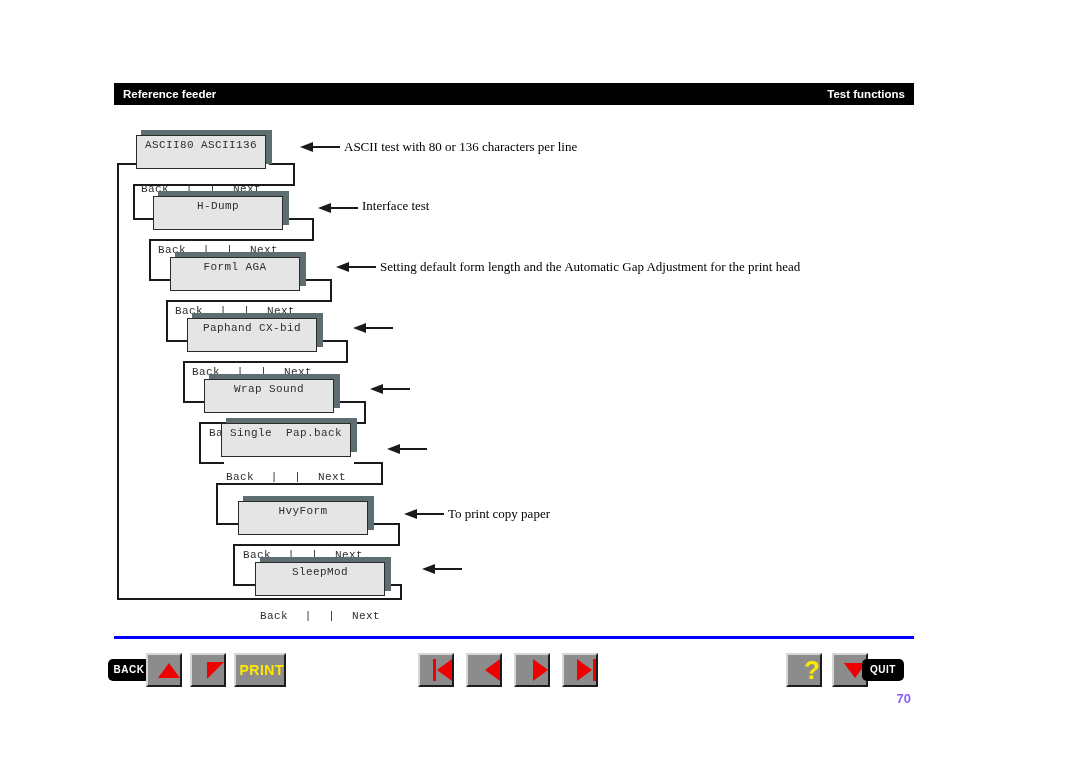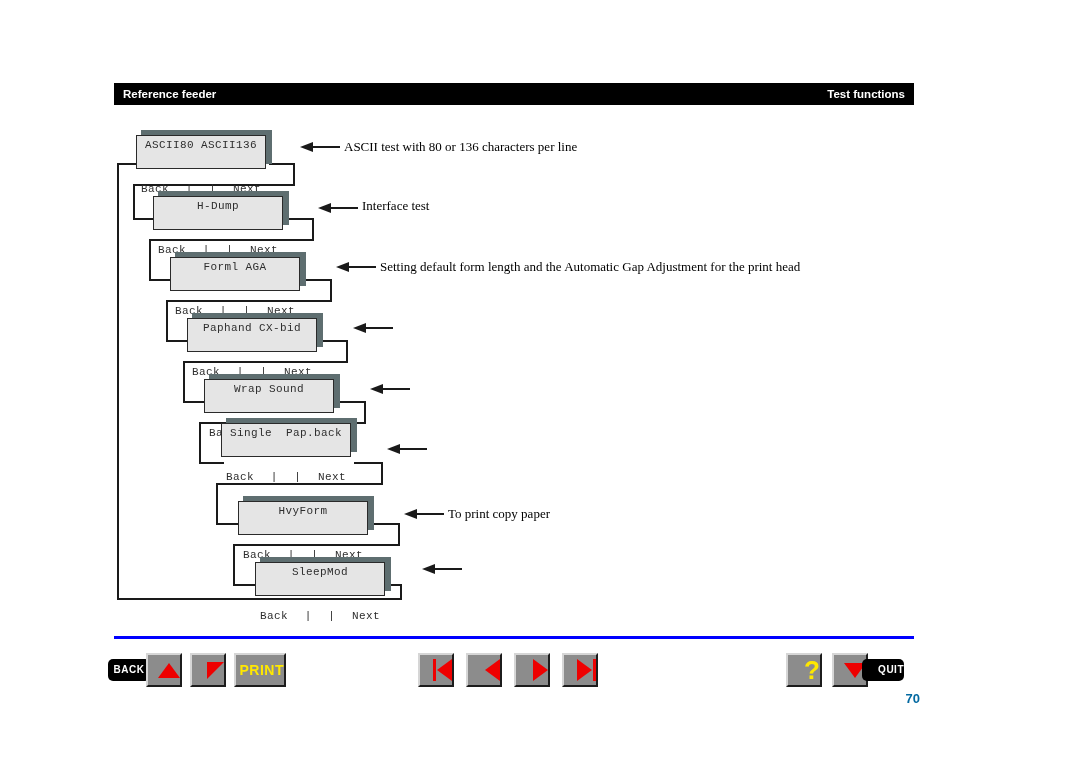--- a/index.html
+++ b/index.html
@@ -249,25 +249,25 @@
   .label-help {
     color: #ffe800;
     font-size: 26px;
     font-weight: bold;
     line-height: 26px;
     font-family: "Liberation Sans", sans-serif;
   }
 
   .page-num {
     position: absolute;
-    right: 160px;
+    right: 169px;
     top: 691px;
     font-size: 13px;
     font-weight: bold;
-    color: #0369a1;
+    color: #8b5cf6;
     font-family: "Liberation Sans", sans-serif;
   }
 </style>
 </head>
 <body>
 
 <div class="page">
 
   <div class="header-bar">
     <span class="header-left">Reference feeder</span>
@@ -539,18 +539,18 @@
         <span class="label-help">?</span>
       </div>
     </div>
 
     <div class="tool-btn" style="left:832px; top:653px;">
       <div class="glyph">
           <div class="tri-down"></div>
         </div>
     </div>
 
-    <div class="tab-label" style="left:862px; top:659px; width:42px;text-align:right;">QUIT</div>
+    <div class="tab-label" style="left:862px; top:659px; width:42px;">QUIT</div>
 
     <div class="page-num">70</div>
   </div>
 
 </div>
 
 </body></html>

